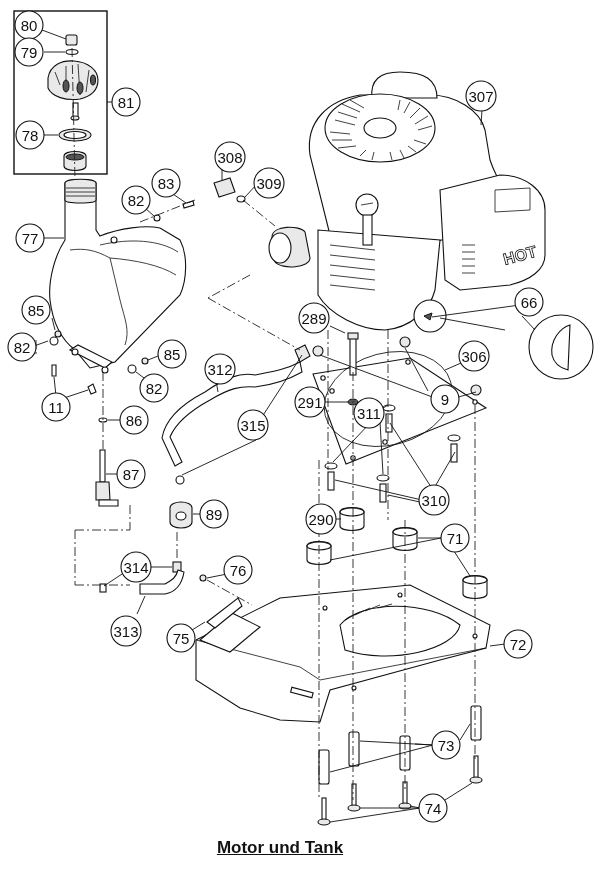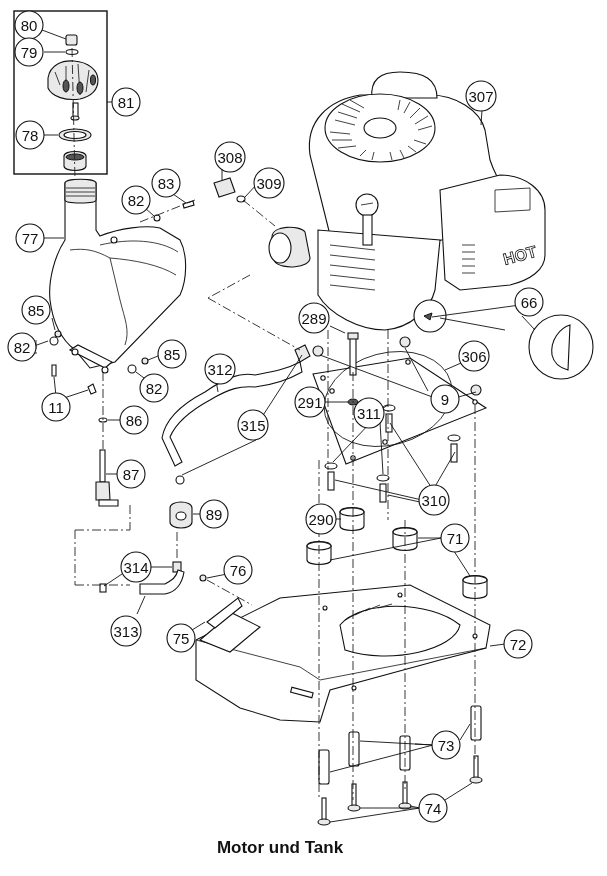--- a/index.html
+++ b/index.html
@@ -6,21 +6,21 @@
   body { width: 607px; height: 876px; position: relative; overflow: hidden; font-family: "Liberation Sans", sans-serif; }
   #diagram { position: absolute; left: 0; top: 0; width: 607px; height: 876px; }
   .part { fill: #ffffff; stroke: #111; stroke-width: 1.1; }
   .part-g { fill: #e9e9e9; stroke: #111; stroke-width: 1.1; }
   .part-d { fill: #555; stroke: #111; stroke-width: 1; }
   .thin { fill: none; stroke: #111; stroke-width: 0.8; }
   .dash { fill: none; stroke: #222; stroke-width: 0.9; stroke-dasharray: 9 3 2 3; }
   .leader { fill: none; stroke: #111; stroke-width: 0.9; }
   .callout-circle { fill: #ffffff; stroke: #111; stroke-width: 1.1; }
   .callout-text { font-family: "Liberation Sans", sans-serif; font-size: 15px; fill: #111; text-anchor: middle; dominant-baseline: central; }
-  .caption { position: absolute; left: 0; width: 560px; top: 838px; text-align: center; font-weight: bold; font-size: 17px; color: #111; font-family: "Liberation Sans", sans-serif; }
+  .caption { position: absolute; left: 0; width: 560px; top: 838px; text-align: center; font-weight: bold; font-size: 17px; color: #111; font-family: "Liberation Sans", sans-serif; text-decoration: underline; }
 </style>
 </head>
 <body>
 
 <svg id="diagram" viewBox="0 0 607 876" xmlns="http://www.w3.org/2000/svg">
 
   <rect x="14" y="11" width="93" height="163" fill="none" stroke="#111" stroke-width="1.4"></rect>
   <g>
 
     <rect class="part-g" x="66" y="35" width="11" height="10" rx="2"></rect>

